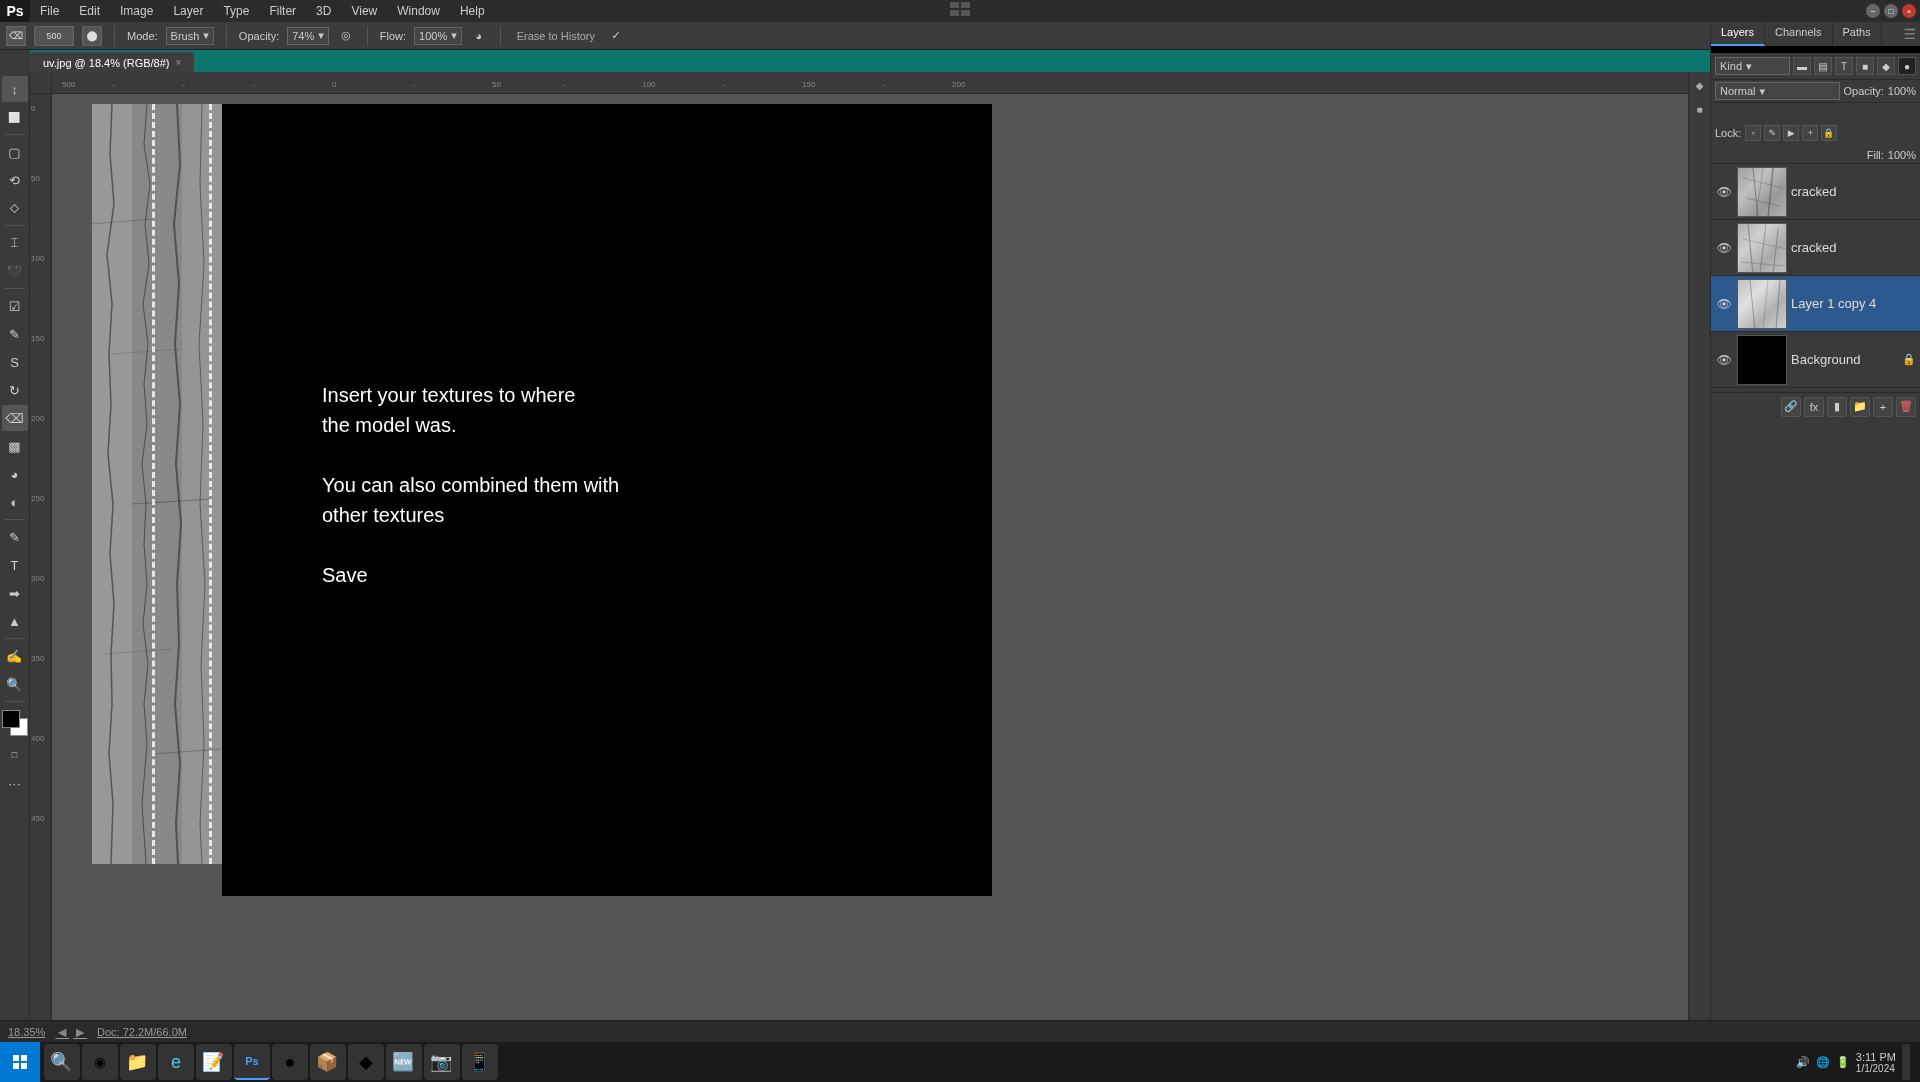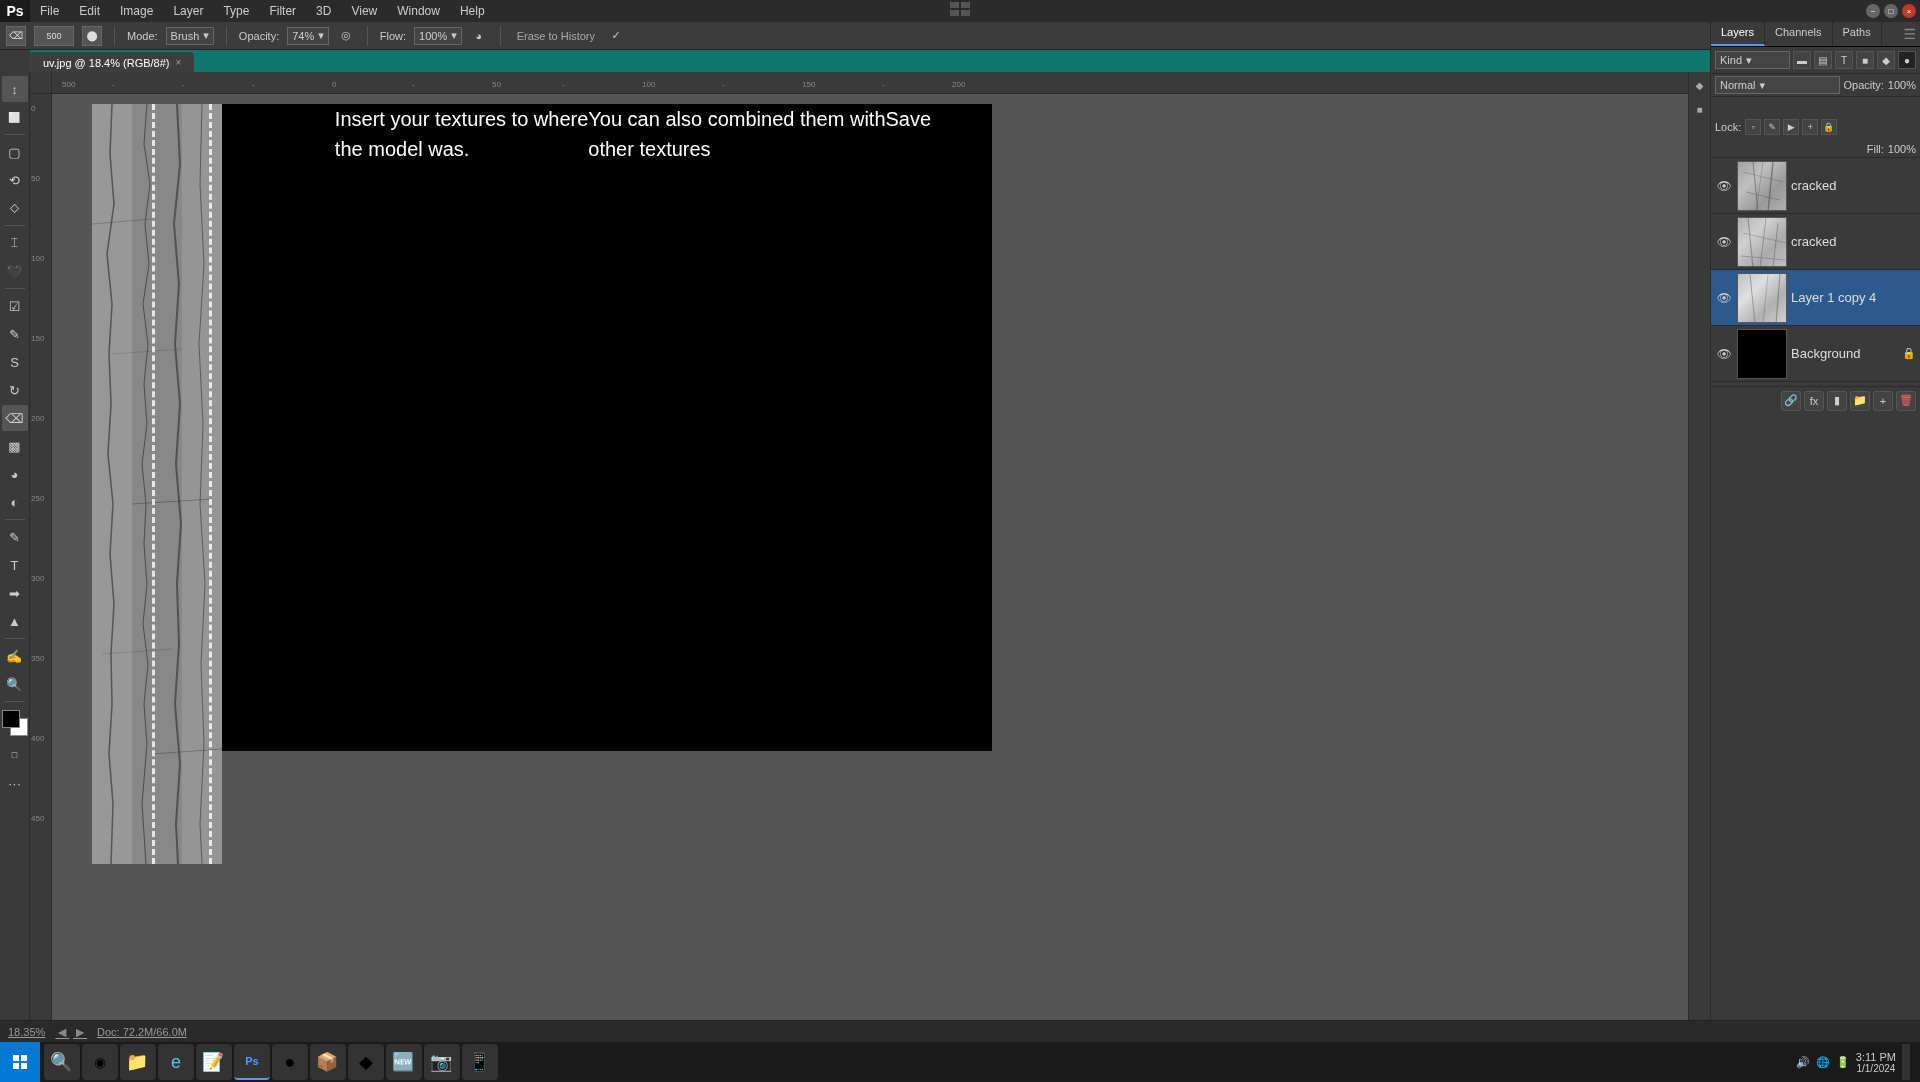--- a/index.html
+++ b/index.html
@@ -82,21 +82,21 @@
     .ps-icons-strip {
       position: absolute; right: 210px; top: 22px; width: 22px; bottom: 30px;
       background: #3a3a3a; border-left: 1px solid #2a2a2a;
       display: flex; flex-direction: column; align-items: center; padding-top: 6px; gap: 6px;
     }
     .ps-icon { width: 18px; height: 18px; color: #aaa; font-size: 10px; display: flex; align-items: center; justify-content: center; cursor: pointer; }
 
     
     #layers-panel { padding: 0; }
     .panel-tabs {
-      display: flex; border-bottom: 1px solid #000000; background: #3a3a3a;
+      display: flex; border-bottom: 7px solid #000000; background: #3a3a3a;
     }
     .panel-tab {
       padding: 4px 10px; font-size: 11px; color: #ccc; cursor: pointer; border-right: 1px solid #2a2a2a;
     }
     .panel-tab.active { color: #fff; border-bottom: 2px solid #4a9eff; }
     .panel-search-row {
       display: flex; align-items: center; padding: 4px 4px; gap: 3px; background: #3a3a3a;
       border-bottom: 1px solid #2a2a2a;
     }
     .panel-icon-btn { width: 18px; height: 18px; background: #444; border: 1px solid #555; display: flex; align-items: center; justify-content: center; font-size: 10px; color: #ccc; cursor: pointer; }
@@ -176,22 +176,22 @@
     }
     .crack-texture {
       width: 100%; height: 100%;
       background:
         linear-gradient(180deg, #888 0%, #999 10%, #777 20%, #888 30%, #999 40%, #777 50%, #888 60%, #999 70%, #777 80%, #888 100%);
       position: relative;
     }
 
     
     #black-canvas {
-      flex: 1; height: 647px; background: #000; position: relative;
-      display: flex; justify-content: center; padding-left: 52px;
+      flex: 1; height: 792px; background: #000; position: relative;
+      display: flex; flex-direction: column; justify-content: center; padding-left: 100px;
     }
     .canvas-text {
       color: #fff; font-size: 20px; font-family: Arial, sans-serif; line-height: 1.5;
       margin-bottom: 30px;
     }
 
     
     #status-bar {
       position: absolute; bottom: 0; left: 0; right: 0; height: 22px;
       background: #2a2a2a; border-top: 1px solid #222;
@@ -212,21 +212,21 @@
     }
     .taskbar-items { display: flex; align-items: center; gap: 2px; padding: 0 4px; flex: 1; }
     .taskbar-item {
       width: 36px; height: 36px; background: #333; border-radius: 4px; display: flex;
       align-items: center; justify-content: center; cursor: pointer; font-size: 18px;
     }
     .taskbar-item.active { border-bottom: 2px solid #4a9eff; }
     .taskbar-right {
       display: flex; align-items: center; gap: 6px; padding: 0 10px; font-size: 11px; color: #ccc;
     }
-    .taskbar-time { text-align: center; font-size: 11px; }
+    .taskbar-time { font-size: 11px; }
     .taskbar-desktop-btn { width: 8px; height: 36px; background: #333; cursor: pointer; }
 
     
     .panel-bottom-bar {
       position: absolute; bottom: 0; left: 0; right: 0; height: 28px;
       background: #3a3a3a; border-top: 1px solid #2a2a2a;
       display: flex; align-items: center; justify-content: flex-end; padding: 0 4px; gap: 3px;
     }
     .panel-bottom-btn {
       width: 20px; height: 20px; background: #444; border: 1px solid #555;

